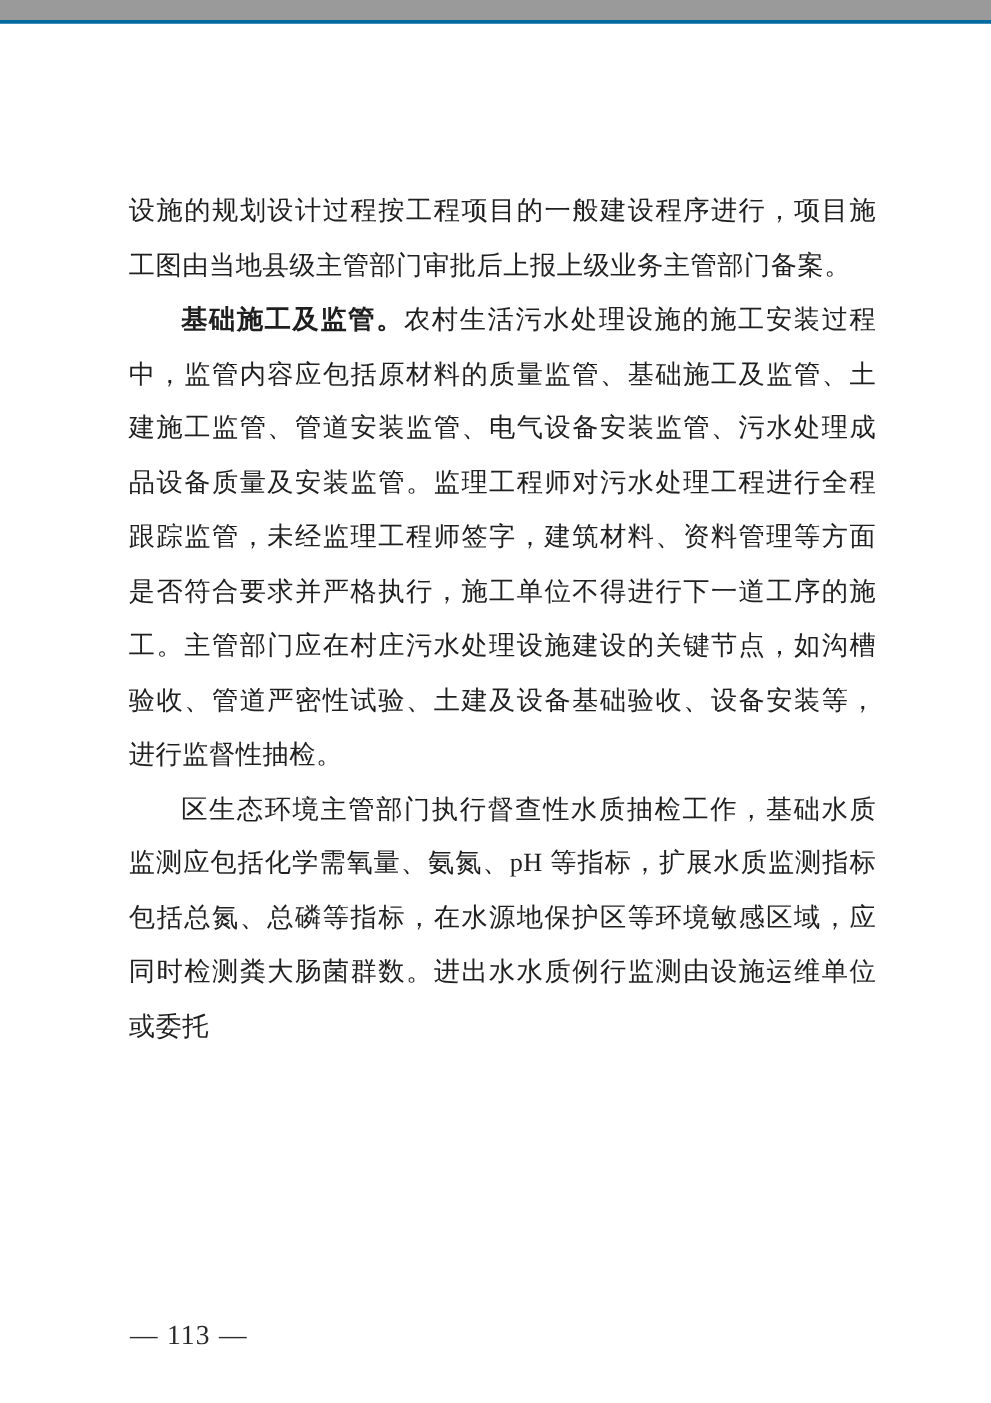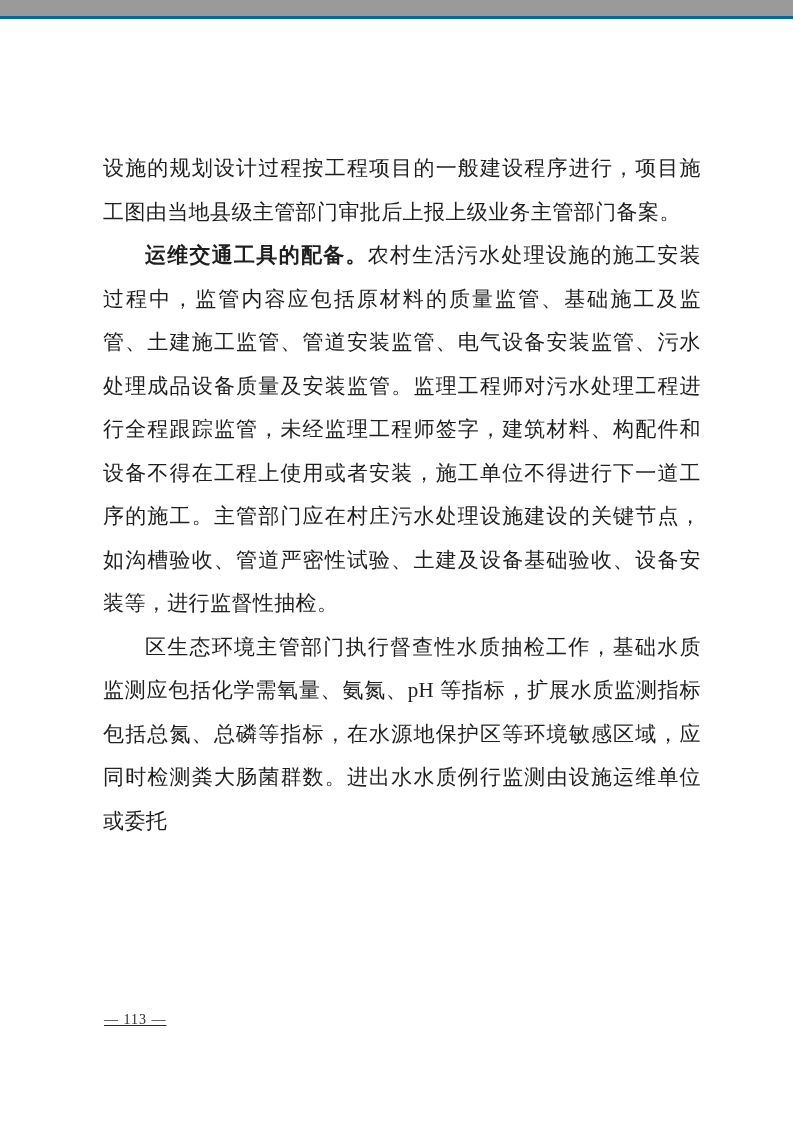--- a/index.html
+++ b/index.html
@@ -35,31 +35,30 @@
   }
   .para.indent {
     text-indent: 2em;
   }
   .lead {
     font-weight: bold;
   }
   .footer {
     position: absolute;
     left: 104px;
-    top: 988px;
+    top: 1036px;
     color: #2a2a2a;
-    font-size: 14px;
+    font-size: 22px;
     letter-spacing: 1px;
     line-height: 26px;
-    text-decoration: underline;
   }
 </style>
 </head>
 <body>
 
 <div class="page">
   <div class="text-block">
     <p class="para"><span class="lead"></span><span>设施的规划设计过程按工程项目的一般建设程序进行，项目施工图由当地县级主管部门审批后上报上级业务主管部门备案。</span></p>
-    <p class="para indent"><span class="lead">运维交通工具的配备。</span><span>农村生活污水处理设施的施工安装过程中，监管内容应包括原材料的质量监管、基础施工及监管、土建施工监管、管道安装监管、电气设备安装监管、污水处理成品设备质量及安装监管。监理工程师对污水处理工程进行全程跟踪监管，未经监理工程师签字，建筑材料、构配件和设备不得在工程上使用或者安装，施工单位不得进行下一道工序的施工。主管部门应在村庄污水处理设施建设的关键节点，如沟槽验收、管道严密性试验、土建及设备基础验收、设备安装等，进行监督性抽检。</span></p>
+    <p class="para indent"><span class="lead">基础施工及监管。</span><span>农村生活污水处理设施的施工安装过程中，监管内容应包括原材料的质量监管、基础施工及监管、土建施工监管、管道安装监管、电气设备安装监管、污水处理成品设备质量及安装监管。监理工程师对污水处理工程进行全程跟踪监管，未经监理工程师签字，建筑材料、资料管理等方面是否符合要求并严格执行，施工单位不得进行下一道工序的施工。主管部门应在村庄污水处理设施建设的关键节点，如沟槽验收、管道严密性试验、土建及设备基础验收、设备安装等，进行监督性抽检。</span></p>
     <p class="para indent"><span class="lead"></span><span>区生态环境主管部门执行督查性水质抽检工作，基础水质监测应包括化学需氧量、氨氮、pH 等指标，扩展水质监测指标包括总氮、总磷等指标，在水源地保护区等环境敏感区域，应同时检测粪大肠菌群数。进出水水质例行监测由设施运维单位或委托</span></p>
   </div>
   <div class="footer">— 113 —</div>
 </div>
 
 </body></html>

